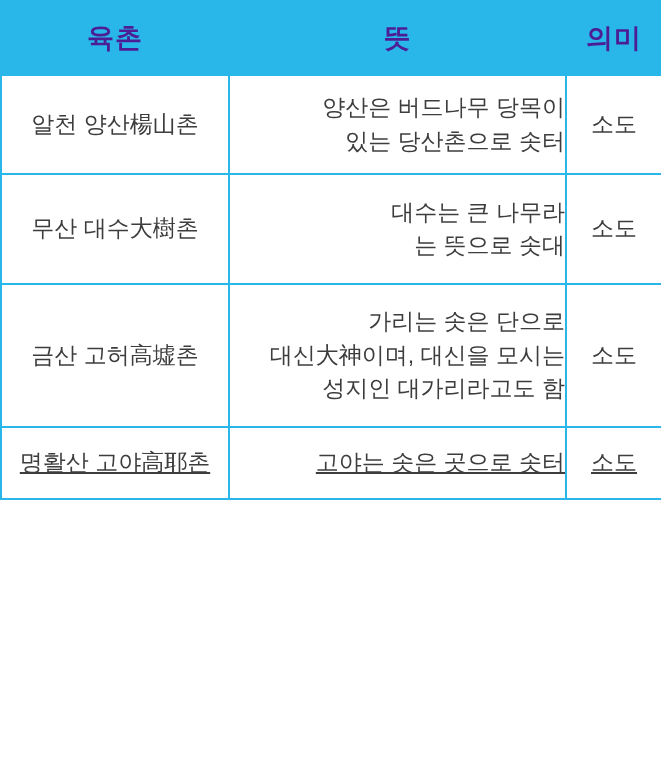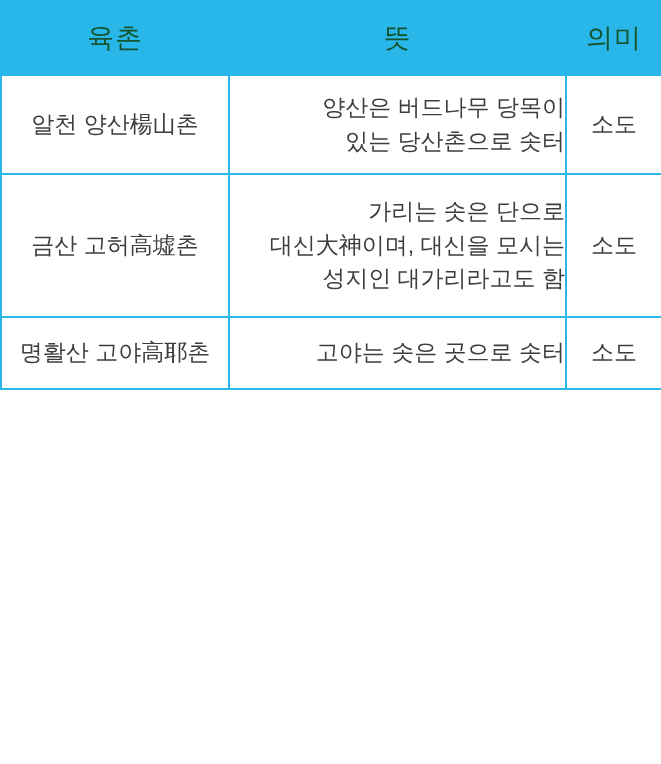--- a/index.html
+++ b/index.html
@@ -28,23 +28,23 @@
   table.six-villages col.c2 { width: 96px; }
 
   table.six-villages th,
   table.six-villages td {
     border: 2px solid #29b6e8;
     padding: 0;
     vertical-align: middle;
   }
   thead th {
     background: #29b6e8;
-    color: #14532d;
+    color: #4c1d95;
     font-size: 27px;
-    font-weight: normal;
+    font-weight: bold;
     text-align: center;
     height: 72px;
     letter-spacing: 1px;
   }
   tbody td {
     color: #3d3d3d;
     font-size: 23px;
     line-height: 1.45;
   }
   td.name {
@@ -62,21 +62,21 @@
   }
   td.category {
     text-align: center;
     white-space: nowrap;
   }
   tbody tr.r0 td { height: 97px; }
   tbody tr.r1 td { height: 108px; }
   tbody tr.r2 td { height: 108px; }
   tbody tr.r3 td { height: 108px; }
   tbody tr.r4 td { height: 141px; }
-  tbody tr.r5 td { height: 70px; }
+  tbody tr.r5 td { height: 70px; text-decoration: underline; }
 </style>
 </head>
 <body>
 
 <div class="table-wrap">
   <table class="six-villages">
     <colgroup>
       <col class="c0">
       <col class="c1">
       <col class="c2">
@@ -90,20 +90,28 @@
     </thead>
     <tbody>
       <tr class="r0">
         <td class="name">알천 양산楊山촌</td>
         <td class="meaning">
           <span class="line">양산은 버드나무 당목이</span>
           <span class="line">있는 당산촌으로 솟터</span>
         </td>
         <td class="category">소도</td>
       </tr>
+      <tr class="r2">
+        <td class="name">무산 대수大樹촌</td>
+        <td class="meaning">
+          <span class="line">대수는 큰 나무라</span>
+          <span class="line">는 뜻으로 솟대</span>
+        </td>
+        <td class="category">소도</td>
+      </tr>
       <tr class="r4">
         <td class="name">금산 고허高墟촌</td>
         <td class="meaning">
           <span class="line">가리는 솟은 단으로</span>
           <span class="line">대신大神이며, 대신을 모시는</span>
           <span class="line">성지인 대가리라고도 함</span>
         </td>
         <td class="category">소도</td>
       </tr>
       <tr class="r5">

